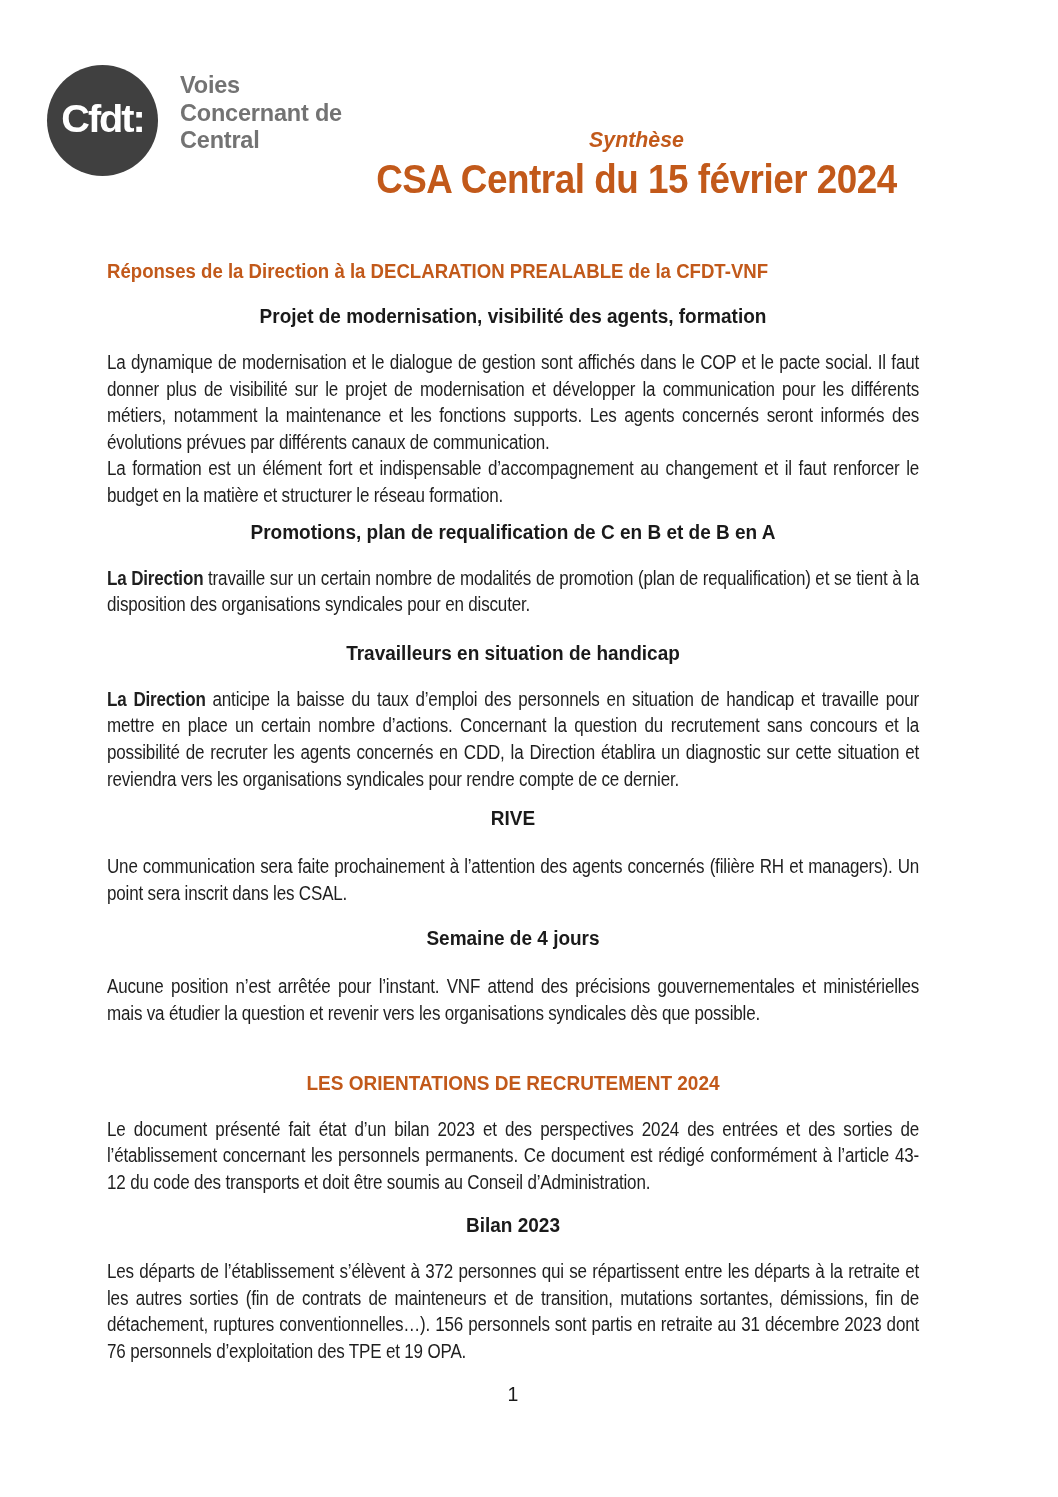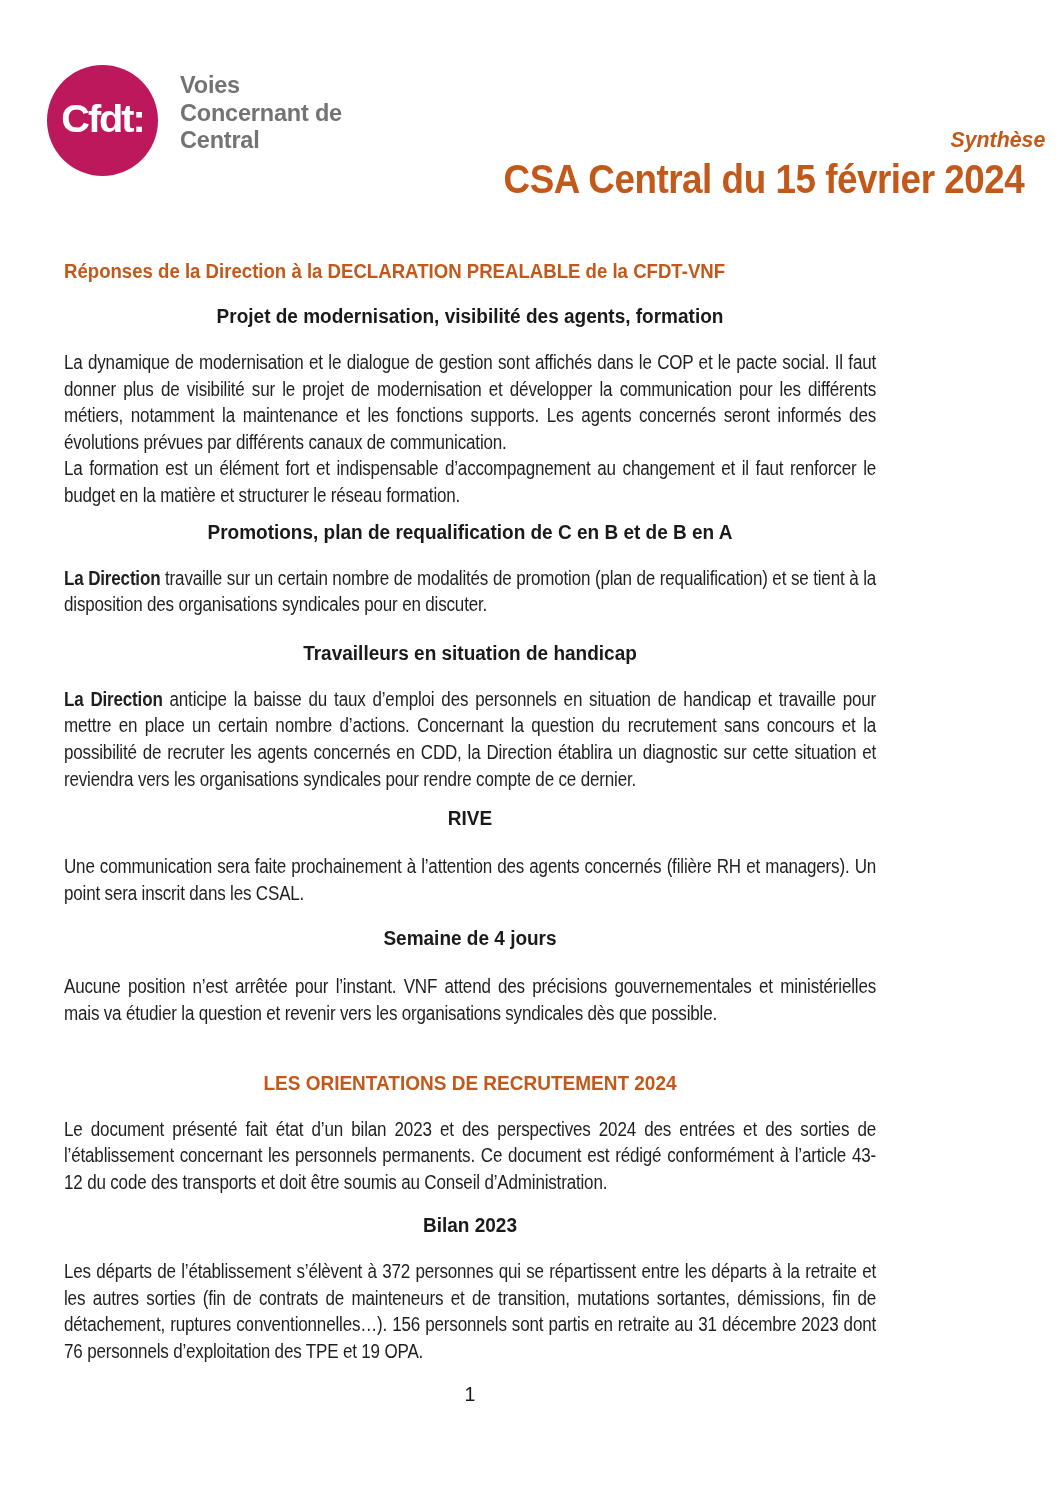--- a/index.html
+++ b/index.html
@@ -10,52 +10,52 @@
     overflow:hidden;
     color:#1f1f1f;
     font-family:"Liberation Sans", sans-serif;
   }
 
   
   .header { position:relative; height:230px; }
   .logo-circle {
     position:absolute; left:47px; top:65px;
     width:111px; height:111px; border-radius:50%;
-    background:#be185d;
+    background:#404040;
     display:flex; align-items:center; justify-content:center;text-align:right;
   }
   .logo-mark {
     color:#ffffff; font-weight:bold; font-size:39px;
     letter-spacing:-2px; transform:scaleX(1.02);
     padding-bottom:4px;
   }
   .logo-org {
     position:absolute; left:180px; top:72px;
     color:#737373; font-weight:bold;
     font-size:23.5px; line-height:27.5px;
     letter-spacing:-0.2px;
   }
   .title-wrap {
     position:absolute; left:215px; right:0; top:127px;
-    text-align:right; color:#c2591a;
+    text-align:center; color:#c2591a;
   }
   .kicker {
     font-size:22px; font-weight:bold; font-style:italic;
     transform:scaleX(0.97);
   }
   .doc-title {
     margin-top:4px;
     font-size:40px; font-weight:bold;
     letter-spacing:-0.5px;
     transform:scaleX(0.92);
     white-space:nowrap;
   }
 
   
-  .content { margin-left:64px; width:812px; }
+  .content { margin-left:107px; width:812px; }
 
   .orange-head-left {
     color:#c2591a; font-weight:bold;
     font-size:20px; line-height:27px;
     transform:scaleX(0.93); transform-origin:0 50%;
     white-space:nowrap;
   }
   .subhead {
     font-weight:bold; font-size:20px; line-height:27px;
     text-align:center; color:#1a1a1a;

